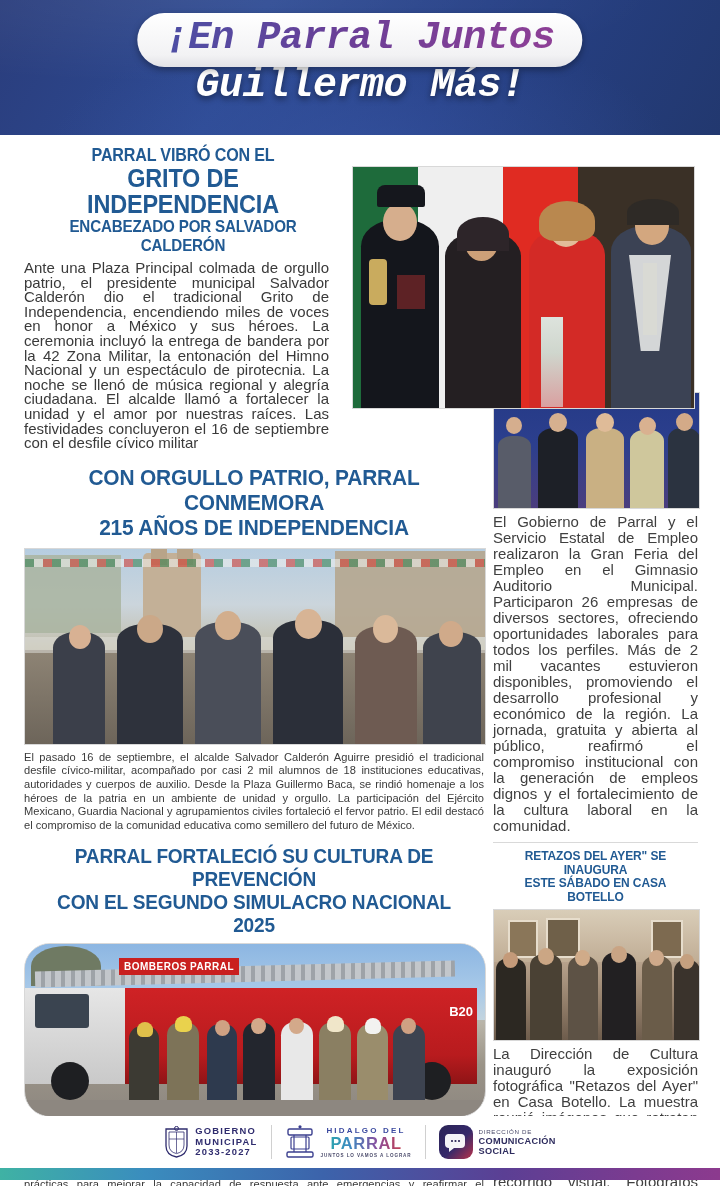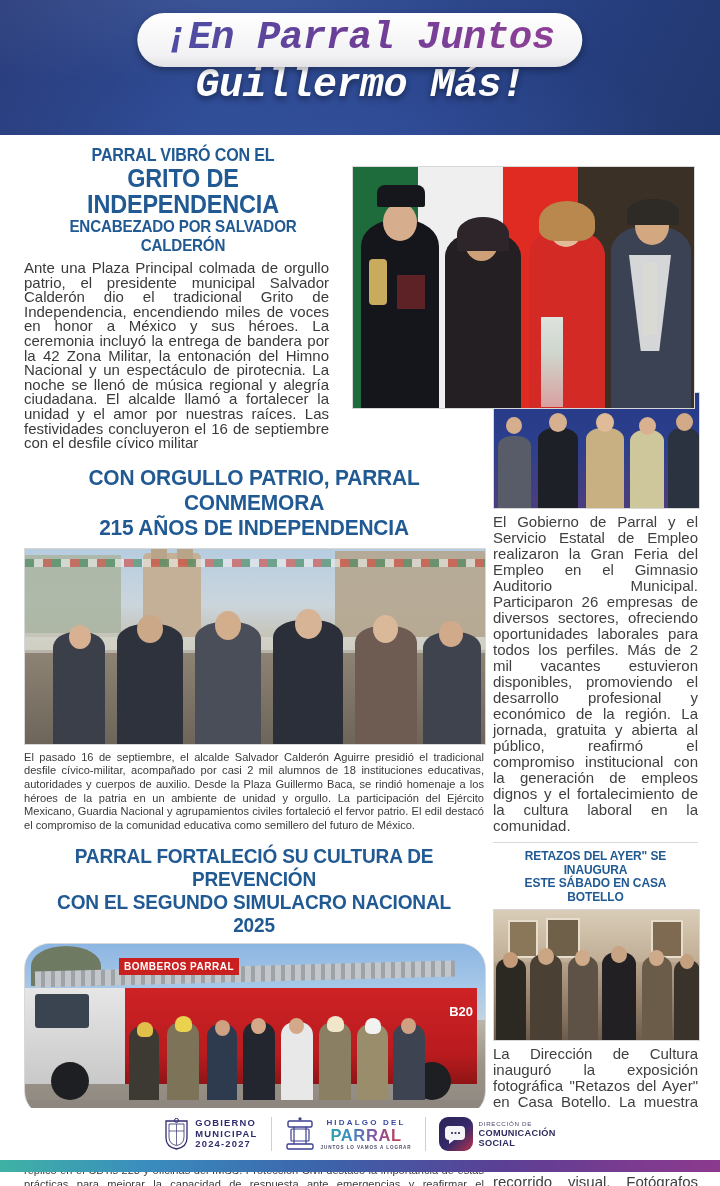--- a/index.html
+++ b/index.html
@@ -135,21 +135,21 @@
   .ph-expo{
     width:205px;height:130px;
     background:linear-gradient(180deg,#cbbba6 0%,#b7a28c 40%,#8e7a66 75%,#6d5c4c 100%);
   }
 
   .truck{position:absolute;}
   .rule{height:1px;background:#d9d9d9;margin:8px 0 7px 0;}
 
   
   .footer{
-    position:absolute;left:0;bottom:14px;width:720px;
+    position:absolute;left:0;bottom:6px;width:720px;
   }
   .logos{
     height:52px;display:flex;align-items:center;justify-content:center;gap:0px;
     background:#fff;
   }
   .logo-block{display:flex;align-items:center;gap:6px;padding:0 13px;}
   .logo-div{width:1px;height:34px;background:#d0d0d0;}
   .crest{width:25px;height:32px;position:relative;}
   .logo-txt1{
     font-size:9.4px;font-weight:bold;line-height:10.6px;color:#2f2c6e;
@@ -363,21 +363,21 @@
             <path d="M2 3 H23 V20 Q23 29 12.5 31 Q2 29 2 20 Z" fill="none" stroke="#2f2c6e" stroke-width="1.3"></path>
             <path d="M5 6 H20 V19 Q20 26 12.5 27.6 Q5 26 5 19 Z" fill="none" stroke="#2f2c6e" stroke-width="0.8"></path>
             <line x1="12.5" y1="6" x2="12.5" y2="27" stroke="#2f2c6e" stroke-width="0.7"></line>
             <line x1="5" y1="13" x2="20" y2="13" stroke="#2f2c6e" stroke-width="0.7"></line>
             <circle cx="12.5" cy="2.4" r="2" fill="none" stroke="#2f2c6e" stroke-width="1"></circle>
           </svg>
         </div>
         <div>
           <div class="logo-txt1">GOBIERNO</div>
           <div class="logo-txt1">MUNICIPAL</div>
-          <div class="logo-txt1 yr">2024-2027</div>
+          <div class="logo-txt1 yr">2033-2027</div>
         </div>
       </div>
 
       <div class="logo-div"></div>
 
       <div class="logo-block">
         <div class="crest" style="width:30px;height:34px;">
           <svg width="30" height="34" viewBox="0 0 30 34" aria-hidden="true">
             <rect x="3" y="4" width="24" height="6" rx="1.5" fill="none" stroke="#3b3f8f" stroke-width="1.4"></rect>
             <rect x="6" y="12" width="18" height="12" rx="1" fill="none" stroke="#3b3f8f" stroke-width="1.2"></rect>

